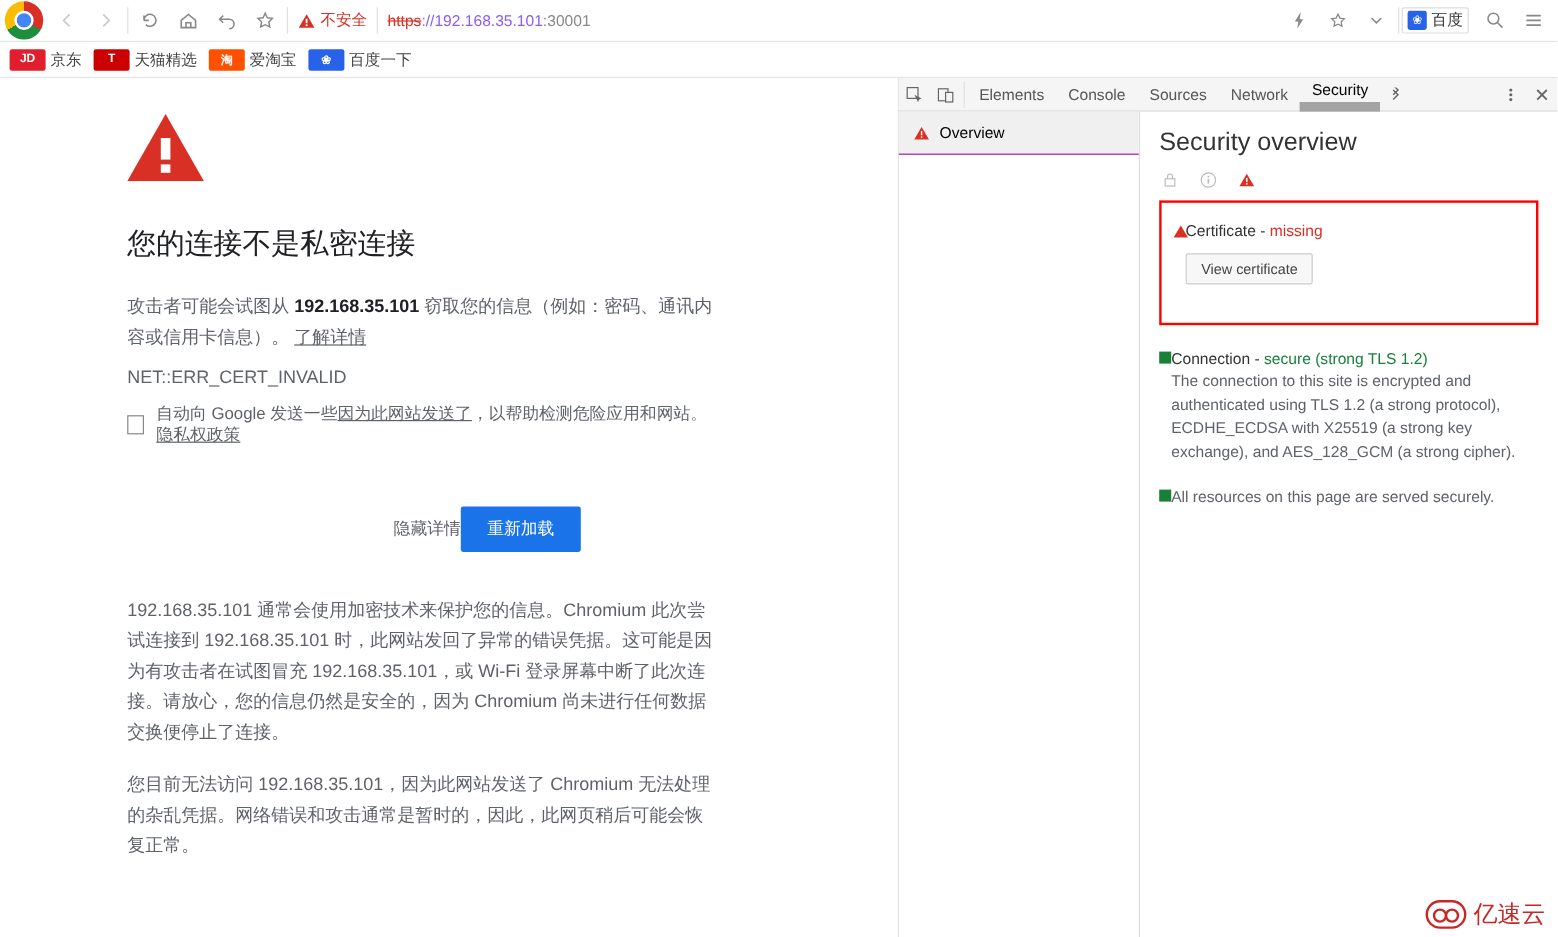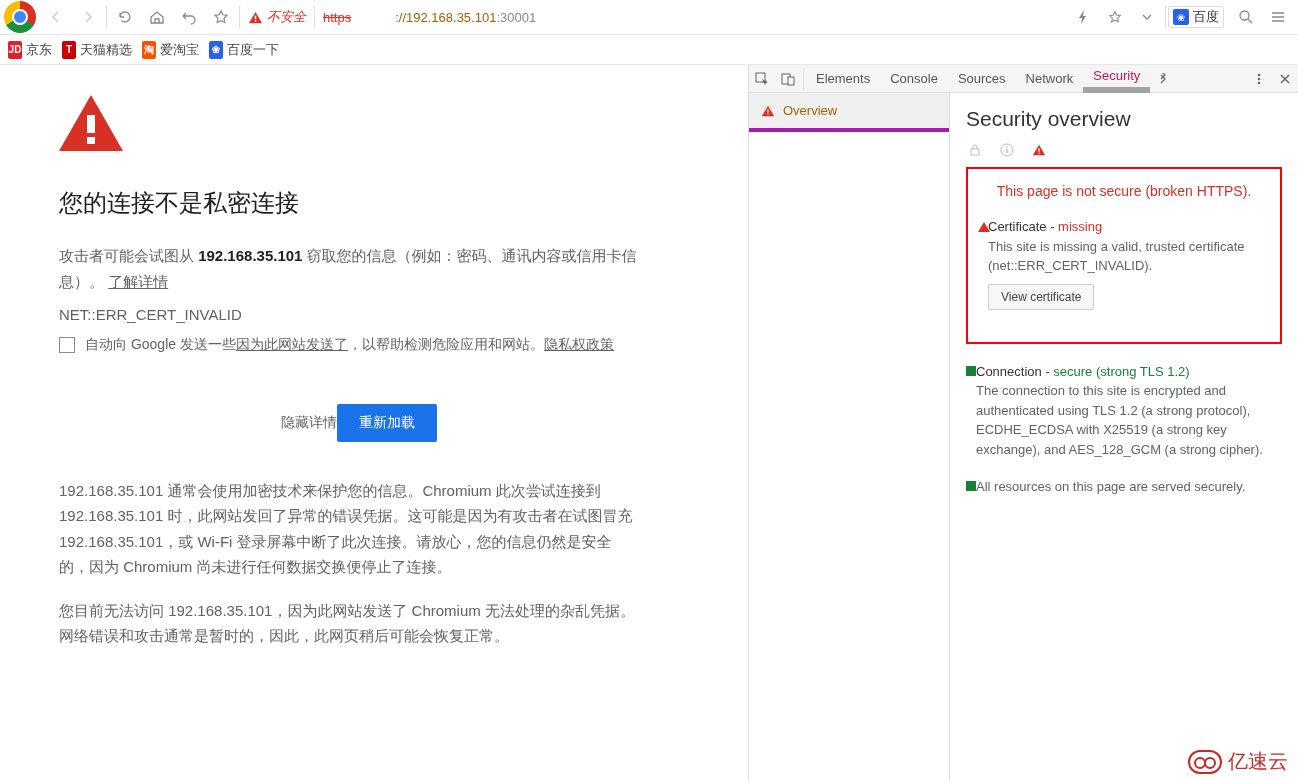--- a/index.html
+++ b/index.html
@@ -5,62 +5,62 @@
   * { margin:0; padding:0; box-sizing:border-box; font-family:"Microsoft YaHei","Segoe UI",Arial,sans-serif; }
   body { width:1298px; height:781px; overflow:hidden; background:#fff; position:relative; font-size:13px; color:#333; }
 
   
   .navbar { height:35px; display:flex; align-items:center; background:#fff; border-bottom:1px solid #e6e6e6; padding:0 4px; }
   .nav-icon { width:32px; height:32px; display:flex; align-items:center; justify-content:center; color:#888; cursor:pointer; }
   .nav-icon.disabled { color:#ccc; }
   .chrome-logo { width:32px; height:32px; border-radius:50%; overflow:hidden; display:flex; align-items:center; justify-content:center; margin-right:4px; background:conic-gradient(#d93025 0 120deg,#1e8e3e 120deg 240deg,#fbbc04 240deg 360deg); position:relative; }
   .chrome-logo:after { content:""; width:12px; height:12px; border-radius:50%; background:#4285f4; border:2px solid #fff; position:absolute; }
   .url-sec { display:flex; align-items:center; margin-left:6px; }
-  .sec-badge { color:#d93025; display:flex; align-items:center; gap:4px; margin-right:6px;font-style:italic; }
+  .sec-badge { color:#d93025; display:flex; align-items:center; gap:4px; margin-right:6px; }
   .url-https { color:#d93025; text-decoration:line-through;text-align:right; }
-  .url-rest { color:#a16207;margin-left:44px; }
+  .url-rest { color:#8b5cf6; }
   .url-port { color:#888; }
   .nav-spacer { flex:1; }
   .baidu-box { display:flex; align-items:center; gap:4px; border:1px solid #ddd; padding:1px 4px; border-radius:2px; margin-right:6px; }
   .baidu-ico { width:16px; height:16px; background:#2862e9; border-radius:2px; display:flex; align-items:center; justify-content:center; color:#fff; font-size:10px; }
   .divider-v { width:1px; height:22px; background:#e0e0e0; margin:0 2px; }
 
   
   .bmbar { height:30px; display:flex; align-items:center; gap:10px; background:#fff; border-bottom:1px solid #e6e6e6; padding:0 8px; }
   .bm { display:flex; align-items:center; gap:4px; cursor:pointer; color:#444; }
-  .bm-ico { width:14px; height:18px; border-radius:2px; display:flex; align-items:center; justify-content:center; color:#fff; font-size:10px; font-weight:bold; }
+  .bm-ico { width:30px; height:18px; border-radius:2px; display:flex; align-items:center; justify-content:center; color:#fff; font-size:10px; font-weight:bold; }
 
   
   .main { display:flex; height:716px; }
   .page-area { flex:0 0 748px; position:relative; background:#fff; overflow:hidden; }
   .devtools { flex:1; display:flex; flex-direction:column; border-left:1px solid #ddd; }
 
   
-  .interstitial { padding:30px 59px; color:#5f6368; max-width:700px; }
+  .interstitial { padding:30px 106px; color:#5f6368; max-width:700px; }
   .warn-tri { width:64px; height:56px; margin-bottom:36px; position:relative; }
   .warn-tri svg { width:100%; height:100%; }
   .interstitial h1 { font-size:24px; font-weight:400; color:#202124; margin-bottom:24px; }
   .interstitial p { font-size:15px; line-height:1.7; margin-bottom:8px; }
   .link { text-decoration:underline; color:#5f6368; cursor:pointer; }
   .errcode { font-size:14px; color:#5f6368; margin-bottom:44px; }
   .checkbox-row { display:flex; align-items:center; gap:10px; margin-bottom:50px; font-size:14px; }
   .cb { width:16px; height:16px; border:1px solid #888; }
   .actions { display:flex; align-items:center; justify-content:center; margin-bottom:36px; width:600px; }
   .hide-adv { color:#5f6368; font-size:14px; cursor:pointer; }
   .reload-btn { background:#1a73e8; color:#fff; border:none; padding:10px 22px; font-size:14px; cursor:pointer; border-radius:2px; }
   .details p { margin-bottom:18px; }
 
   
   .dt-tabs { height:28px; display:flex; align-items:center; border-bottom:1px solid #ddd; background:#f5f5f5; }
   .dt-tabicon { width:26px; height:26px; display:flex; align-items:center; justify-content:center; color:#666; cursor:pointer; }
   .dt-tab { padding:0 10px; height:28px; display:flex; align-items:center; font-size:13px; color:#555; cursor:pointer; }
-  .dt-tab.active { color:#be185d; border-bottom:6px solid #a3a3a3; }
+  .dt-tab.active { color:#000000; border-bottom:8px solid #a3a3a3; }
   .dt-body { display:flex; flex:1; }
   .dt-left { width:201px; border-right:1px solid #ddd; }
-  .dt-left-item { display:flex; align-items:center; gap:8px; padding:10px 12px; border-bottom:4px solid #a21caf; background:#f0f0f0; font-size:13px; color:#a16207; }
+  .dt-left-item { display:flex; align-items:center; gap:8px; padding:10px 12px; border-bottom:1px solid #a21caf; background:#f0f0f0; font-size:13px; color:#000000; }
   .dt-right { flex:1; padding:14px 16px; overflow:auto; font-size:13px; }
   .sec-heading { font-size:21px; color:#333; margin-bottom:12px; }
   .sec-icons { display:flex; gap:18px; margin-bottom:10px; padding-left:2px; }
   .sec-icons span { color:#bbb; }
   .sec-icons .alert { color:#d93025; }
   .red-box { border:2px solid #f00; padding:14px 10px 14px 10px; margin-bottom:18px; }
   .not-secure { color:#d93025; text-align:center; font-size:14px; margin-bottom:18px; }
   .sec-block { display:flex; margin-bottom:18px; }
   .bullet { width:10px; height:10px; margin-top:4px; }
   .bullet.red { background:none; }
@@ -297,30 +297,28 @@
           <span class="alert">
               <svg width="14" height="14" viewBox="0 0 16 16">
                 <path d="M8 2L1 14h14z" fill="currentColor"></path>
                 <rect x="7.3" y="6" width="1.4" height="4" fill="#fff"></rect>
                 <rect x="7.3" y="11" width="1.4" height="1.4" fill="#fff"></rect>
               </svg>
             </span>
         </div>
 
         <div class="red-box">
-          <div class="not-secure">This page is not secure (broken HTTPS).</div>
           <div class="sec-block">
             <div class="bullet red">
                 <svg viewBox="0 0 12 12">
                   <path d="M6 1L0 11h12z" fill="#d93025"></path>
                 </svg>
               </div>
             <div class="bcontent">
               <div><span class="label">Certificate - </span><span class="red">missing</span></div>
-              <div>This site is missing a valid, trusted certificate (net::ERR_CERT_INVALID).</div>
               <button class="viewcert">View certificate</button>
             </div>
           </div>
         </div>
 
         <div class="sec-block">
           <div class="bullet green"></div>
           <div class="bcontent">
             <div><span class="label">Connection - </span><span class="green">secure (strong TLS 1.2)</span></div>
             <div>The connection to this site is encrypted and authenticated using TLS 1.2 (a strong protocol), ECDHE_ECDSA with X25519 (a strong key exchange), and AES_128_GCM (a strong cipher).</div>

